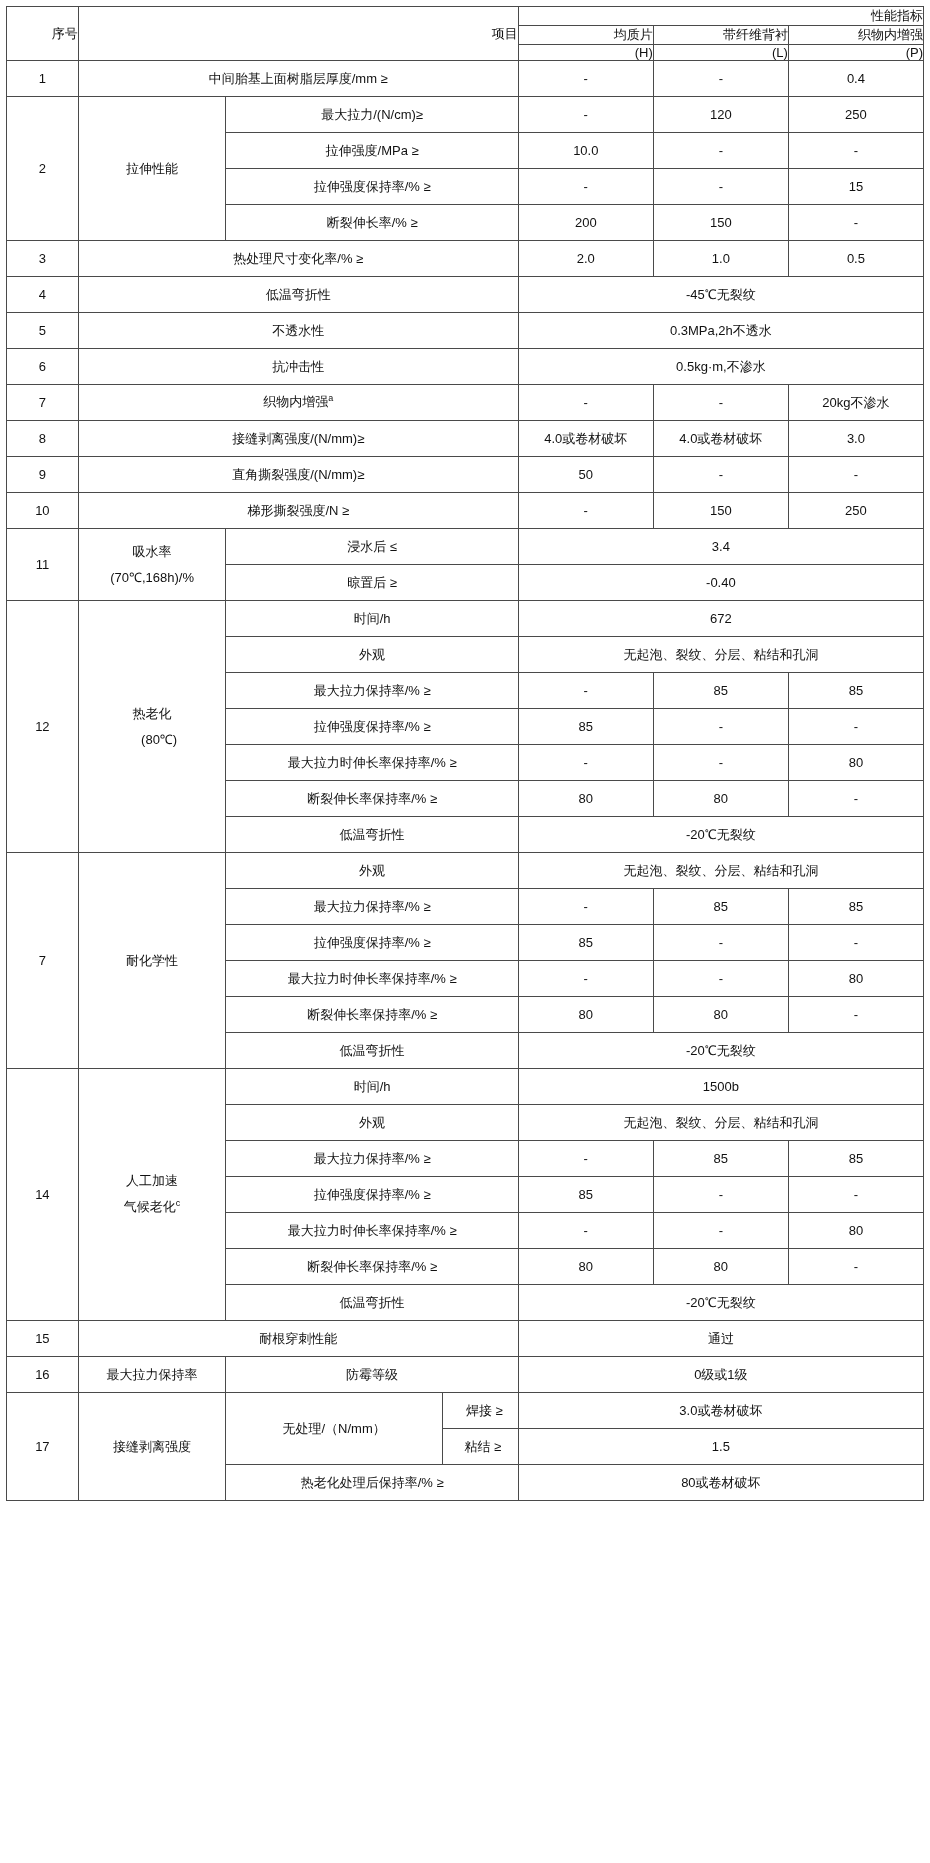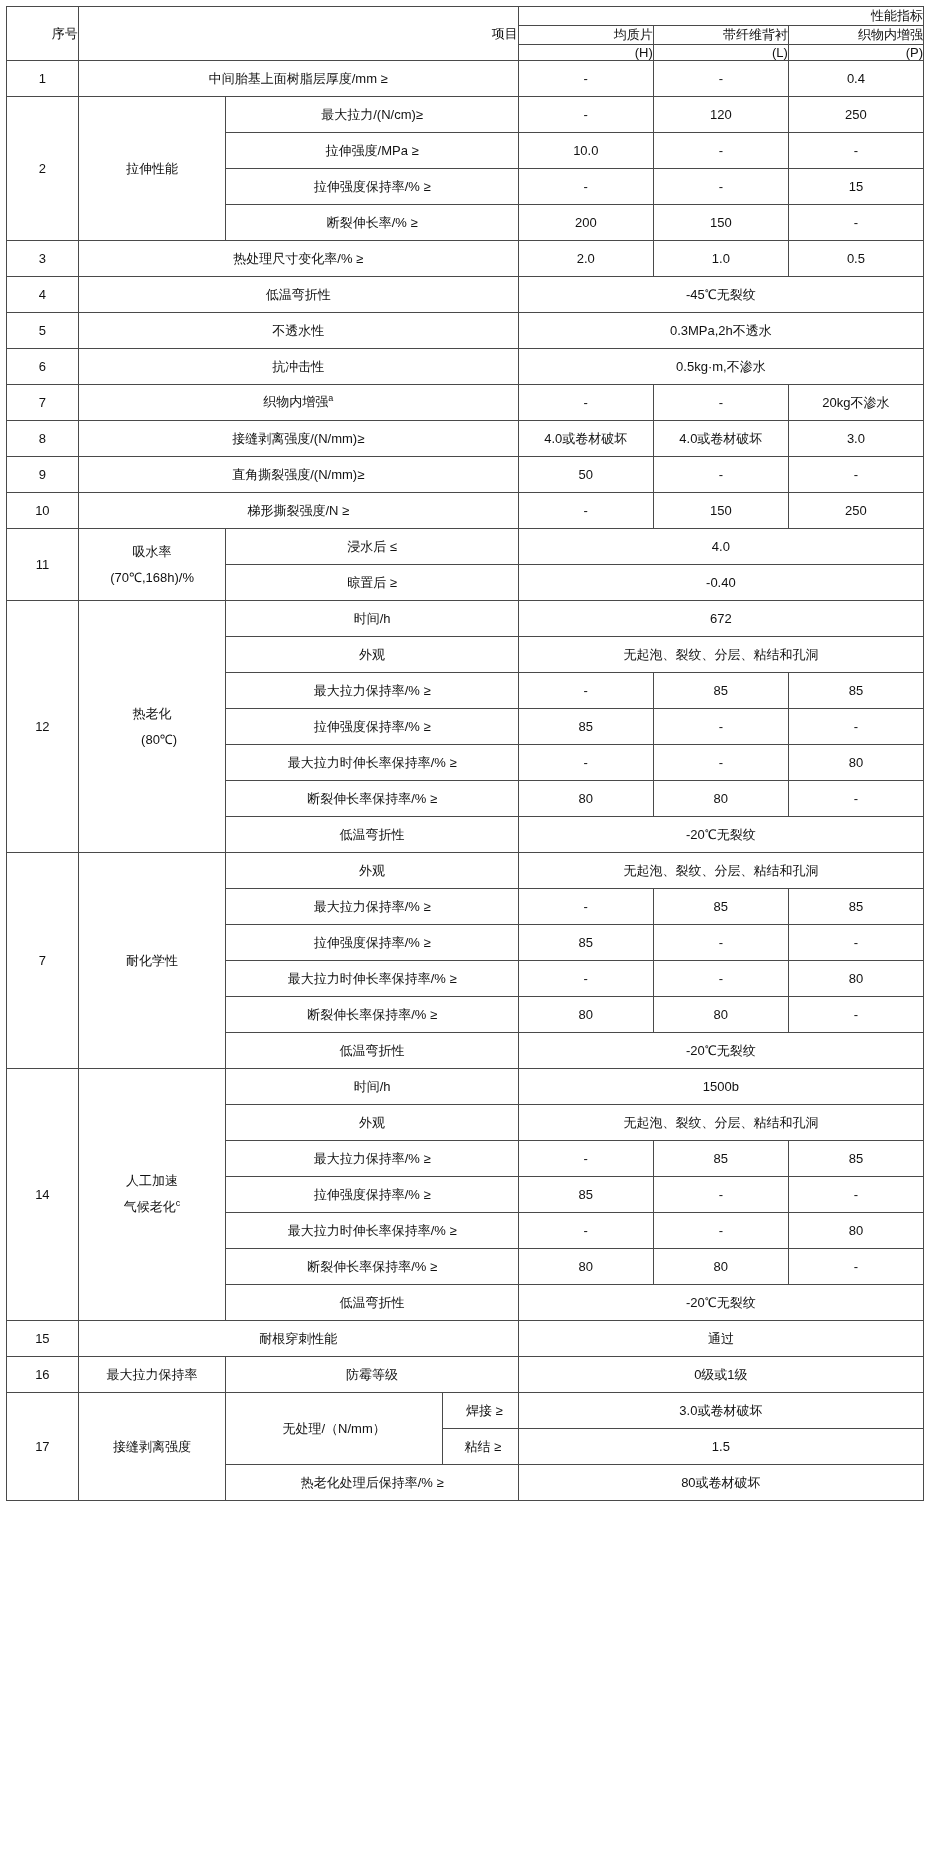--- a/index.html
+++ b/index.html
@@ -176,21 +176,21 @@
         <td class="num cellpad">250</td>
       </tr>
 
       <tr class="rowh">
         <td rowspan="2" class="num cellpad">11</td>
         <td rowspan="2" class="c-left cellpad pad-l twoline">
           <div>吸水率</div>
           <div>(70℃,168h)/%</div>
         </td>
         <td colspan="2" class="c-left cellpad pad-l">浸水后 ≤</td>
-        <td colspan="3" class="num cellpad">4.0</td>
+        <td colspan="3" class="num cellpad">3.4</td>
       </tr>
       <tr class="rowh">
         <td colspan="2" class="c-left cellpad pad-l">晾置后 ≥</td>
         <td colspan="3" class="num cellpad">-0.40</td>
       </tr>
 
       <tr class="rowh">
         <td rowspan="7" class="num cellpad">12</td>
         <td rowspan="7" class="c-left cellpad pad-l twoline">
           <div>热老化</div>

